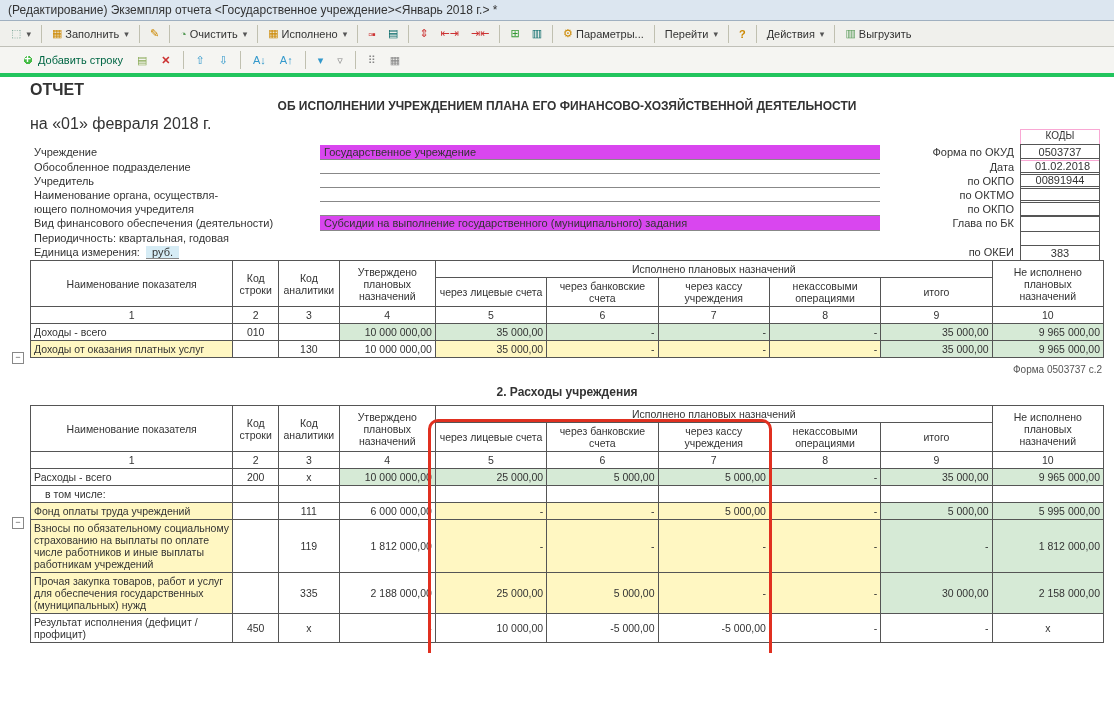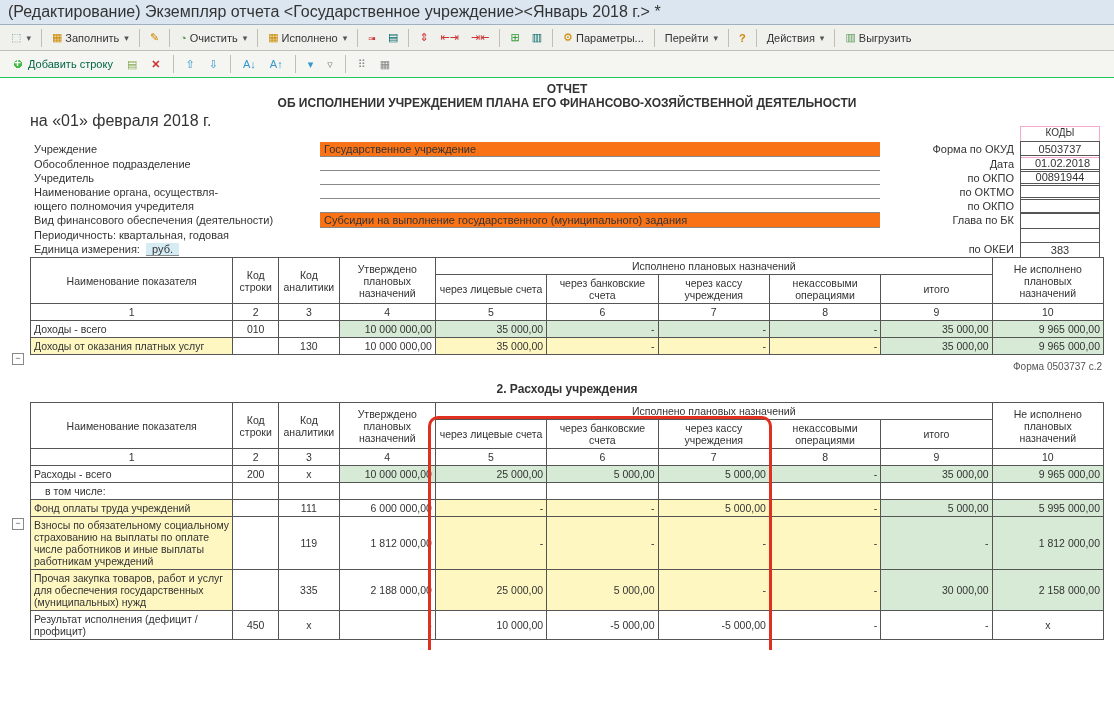--- a/index.html
+++ b/index.html
@@ -1,35 +1,35 @@
 <!DOCTYPE html>
 <html><head>
 <meta charset="utf-8">
 <style>
   html,body{margin:0;padding:0;font-family:Arial,sans-serif;font-size:11px;color:#333;background:#fff;width:1114px;}
-  .title-bar{background:#dce6f0;border-bottom:1px solid #a0b0c0;padding:3px 8px;font-size:16px;}
+  .title-bar{background:#dce6f0;border-bottom:1px solid #a0b0c0;padding:3px 8px;font-size:12px;}
   .toolbar{background:#f0f0ec;border-bottom:1px solid #c0c0b8;padding:3px 6px;display:flex;align-items:center;gap:2px;flex-wrap:wrap;}
   .tb-btn{display:inline-flex;align-items:center;gap:3px;padding:2px 4px;border:1px solid transparent;border-radius:2px;cursor:pointer;font-size:11px;}
   .tb-sep{width:1px;height:18px;background:#c0c0b0;margin:0 3px;}
   .icon{display:inline-block;width:14px;height:14px;}
   .icon-green-plus{background:radial-gradient(circle,#4b4 40%,transparent 42%);position:relative;}
   .icon-green-plus::before{content:"+";position:absolute;color:#fff;font-weight:bold;left:3px;top:-1px;font-size:12px;}
   .dd{font-size:9px;margin-left:2px;color:#555;}
-  .row2{background:#f5f5f2;border-bottom:1px solid #22c55e;padding:3px 6px;display:flex;align-items:center;gap:4px;}
+  .row2{background:#f5f5f2;border-bottom:4px solid #22c55e;padding:3px 16px;display:flex;align-items:center;gap:4px;}
   .row2 .tb-btn{font-size:11px;color:#064;}
   .content{padding:4px 10px 10px 30px;position:relative;}
   .outline{position:absolute;left:4px;width:20px;top:0;bottom:0;}
   .outline-box{position:absolute;left:8px;width:10px;height:10px;border:1px solid #888;background:#fff;font-size:9px;line-height:9px;text-align:center;color:#555;cursor:pointer;}
-  .rep-title{text-align:center;font-weight:bold;font-size:12px;}
+  .rep-title{font-weight:bold;font-size:16px;}
   .rep-sub{text-align:center;font-weight:bold;font-size:12px;margin-bottom:2px;}
   .rep-date{text-align:left;font-size:16px;margin-bottom:12px;}
   .hdr-grid{display:grid;grid-template-columns:290px 560px 140px 80px;font-size:11px;}
   .hdr-lbl{padding:1px 4px;}
   .hdr-val{border-bottom:1px solid #888;padding:1px 4px;}
-  .hdr-val.edit{background:#f97316;}
+  .hdr-val.edit{background:#d946ef;}
   .codes-lbl{text-align:right;padding:1px 6px;}
   .codes-box{border:1px solid #555;text-align:center;padding:1px 14px;margin-bottom:-1px;}
   .codes-head{border:1px solid #f9a8d4;text-align:center;font-size:10px;padding:0 2px;margin-bottom:-1px;}
   .sec-title{text-align:center;font-weight:bold;margin:10px 0 6px;font-size:12px;}
   table.rep{border-collapse:collapse;width:100%;table-layout:fixed;}
   table.rep th,table.rep td{border:1px solid #555;padding:2px 3px;font-size:10.5px;vertical-align:middle;}
   table.rep th{font-weight:normal;text-align:center;}
   table.rep td.num{text-align:right;}
   table.rep td.ctr{text-align:center;}
   td.yellow{background:#fff7c2 !important;}

